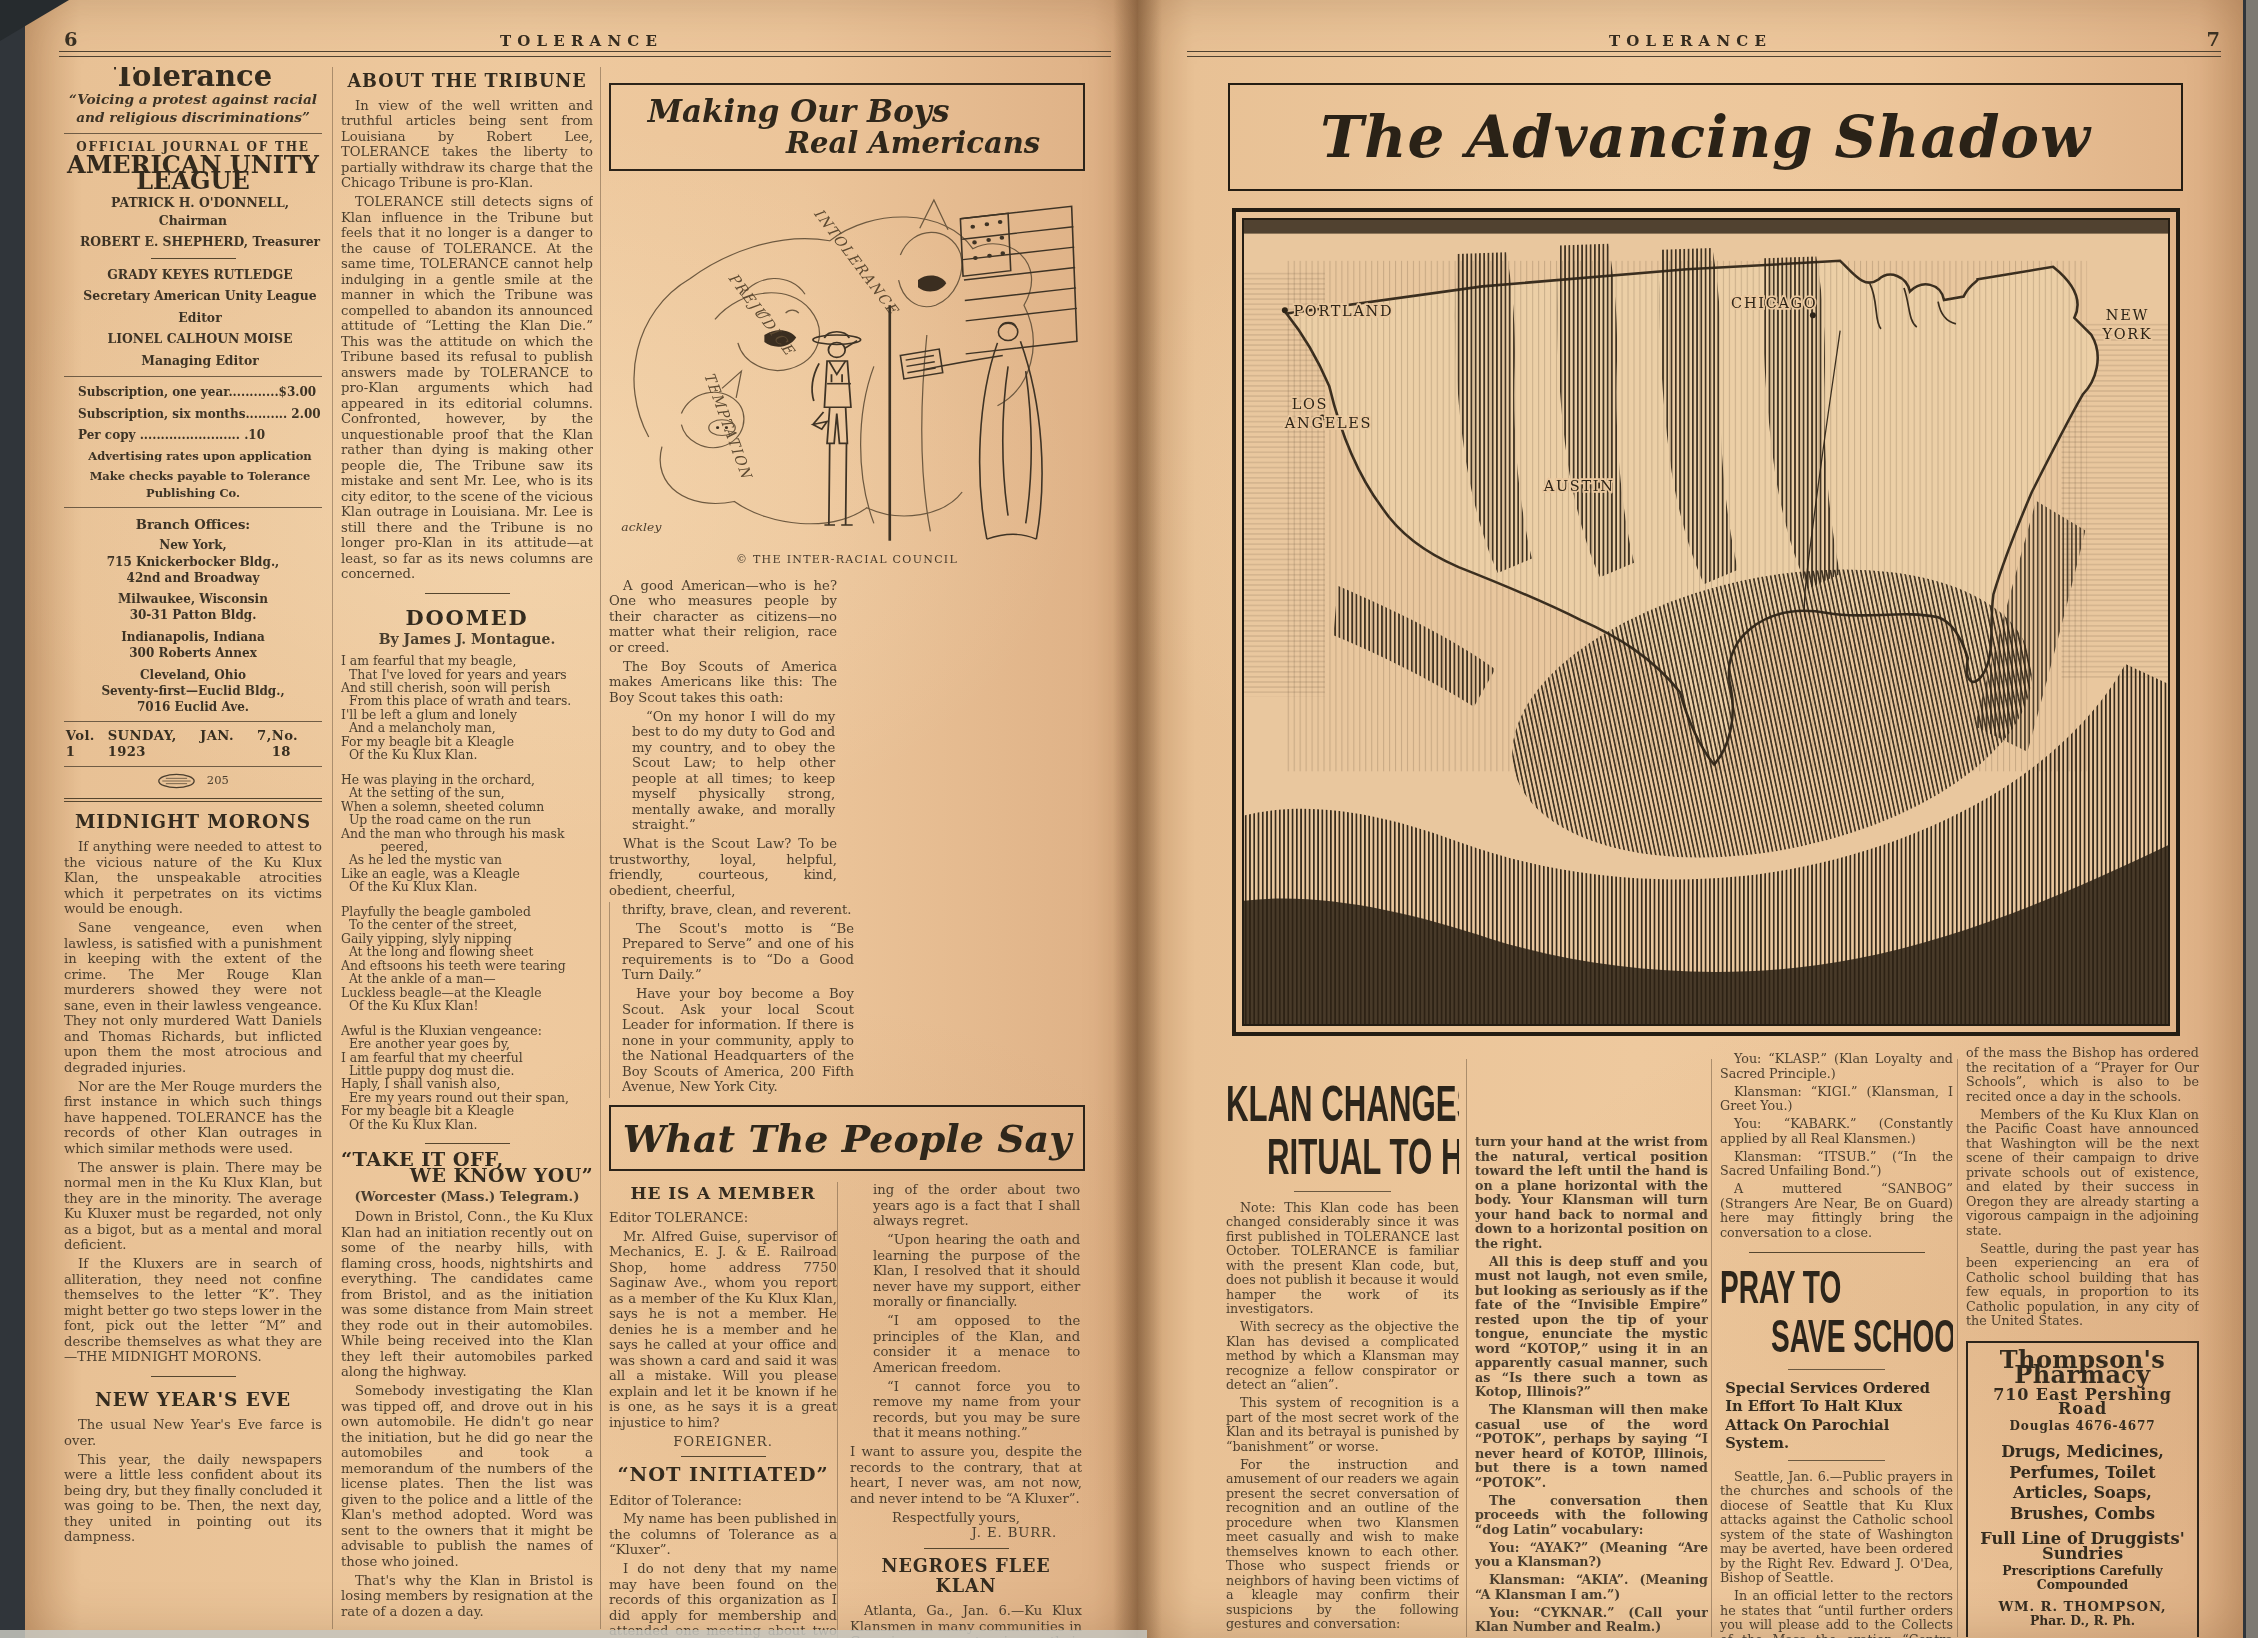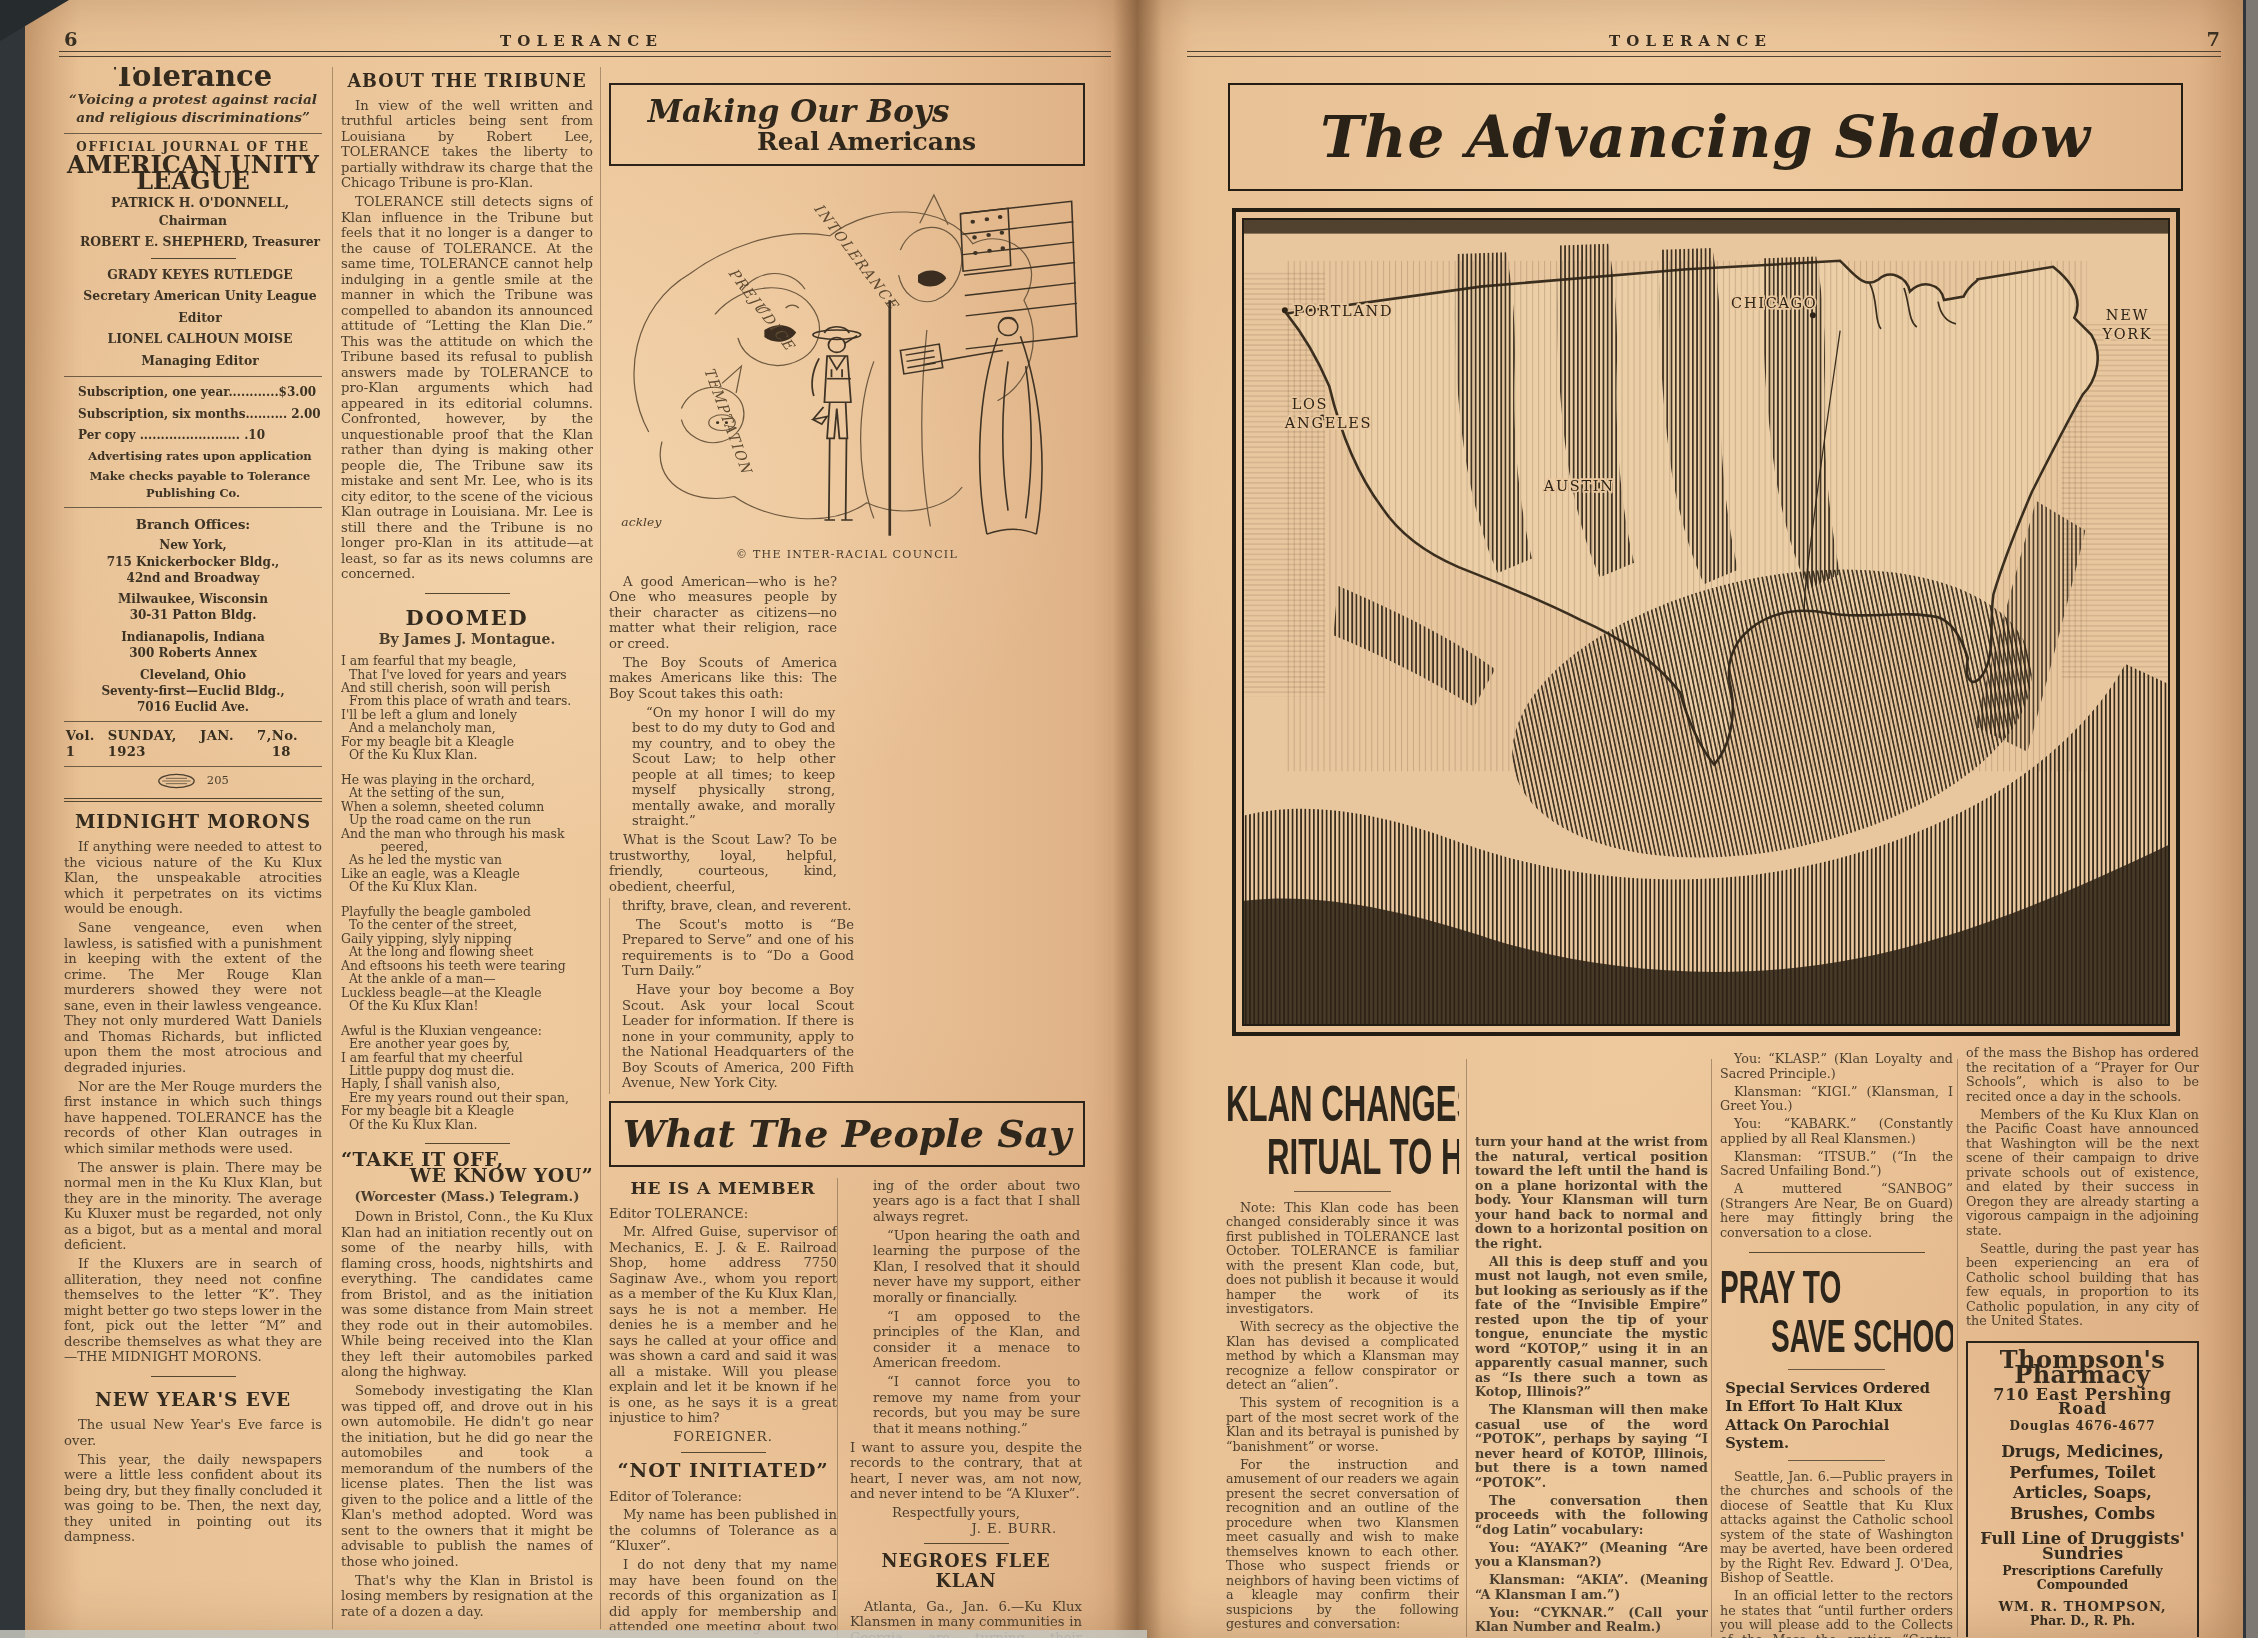--- a/index.html
+++ b/index.html
@@ -56,21 +56,21 @@
   .byline{font-size:14px;font-weight:bold;text-align:center;text-indent:0;margin:0 0 7px;}
   .stanza{white-space:pre-wrap;text-align:left;font-size:12.4px;line-height:13.4px;margin:0 0 11.5px;}
   .src{font-size:13.2px;font-weight:bold;text-align:center;text-indent:0;margin:0 0 5.3px;}
   .t-left{font-size:19.4px;font-weight:bold;text-align:left;color:#342b1e;margin:1.8px 0 0;letter-spacing:0.4px;}
   .t-right{font-size:19px;font-weight:bold;text-align:right;color:#342b1e;margin:0 0 5.3px;letter-spacing:0.4px;}
 
   
   .feature{position:absolute;}
   .f-titlebox{border:2.2px solid #2c241a;padding:8.8px 14px;margin:14px 0 7px;}
   .f-t1{font-style:italic;font-weight:bold;font-size:31px;color:#2f271b;text-align:center;padding-right:97px;line-height:1.1;}
-  .f-t2{font-weight:bold;font-size:25px;color:#2f271b;padding-left:132px;line-height:1.1;}
+  .f-t2{font-style:italic;font-weight:bold;font-size:29px;color:#2f271b;text-align:center;padding-left:132px;line-height:1.1;}
   .f-caption{font-size:11px;letter-spacing:1.3px;text-align:center;color:#43382a;margin:1.8px 0 10.6px;}
   .f-cols{display:flex;}
   .f-cola{width:228px;}
   .f-colb{width:232px;border-left:0.9px solid rgba(92,72,50,.45);padding-left:12px;margin-left:0;}
   .quote{margin-left:23px;margin-right:1.8px;text-indent:14px;}
   .peoplebox{border:2.6px solid #2c241a;margin:7px 0 10.6px;height:62px;display:flex;align-items:center;justify-content:center;}
   .peoplebox div{font-style:italic;font-weight:bold;font-size:38px;color:#2f271b;}
   .sal{text-indent:0;margin:0 0 2.6px;}
   .signoff-c{text-align:center;text-indent:0;letter-spacing:0.9px;margin:3.5px 0 1.8px;}
   .signoff-r1{text-align:right;text-indent:0;padding-right:62px;margin:1.8px 0 0;}

